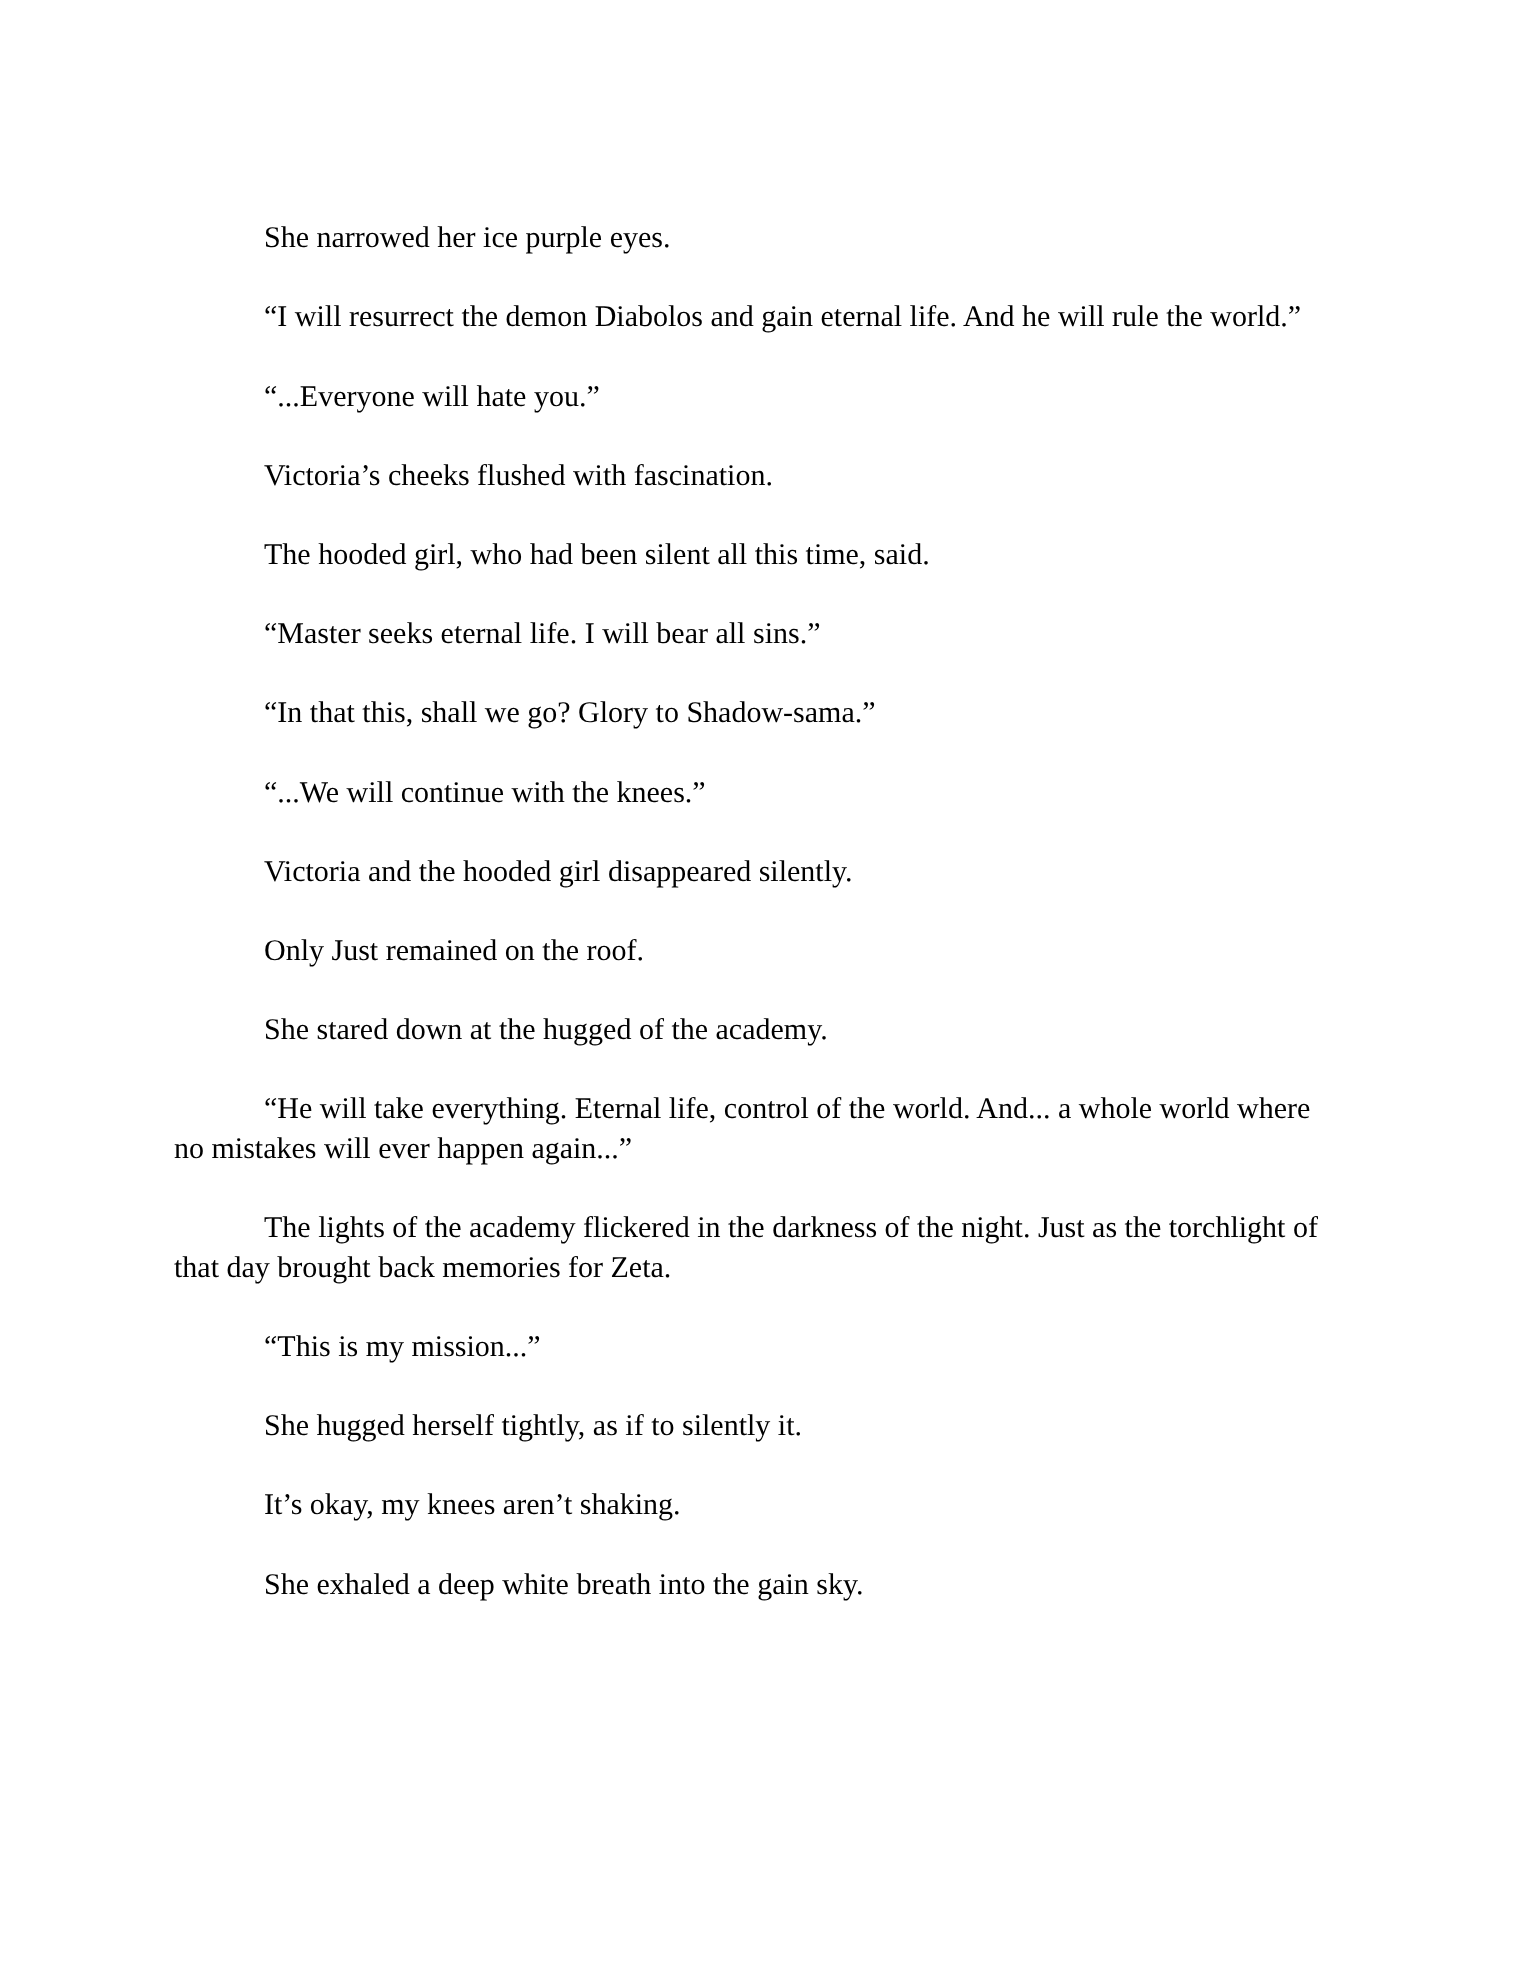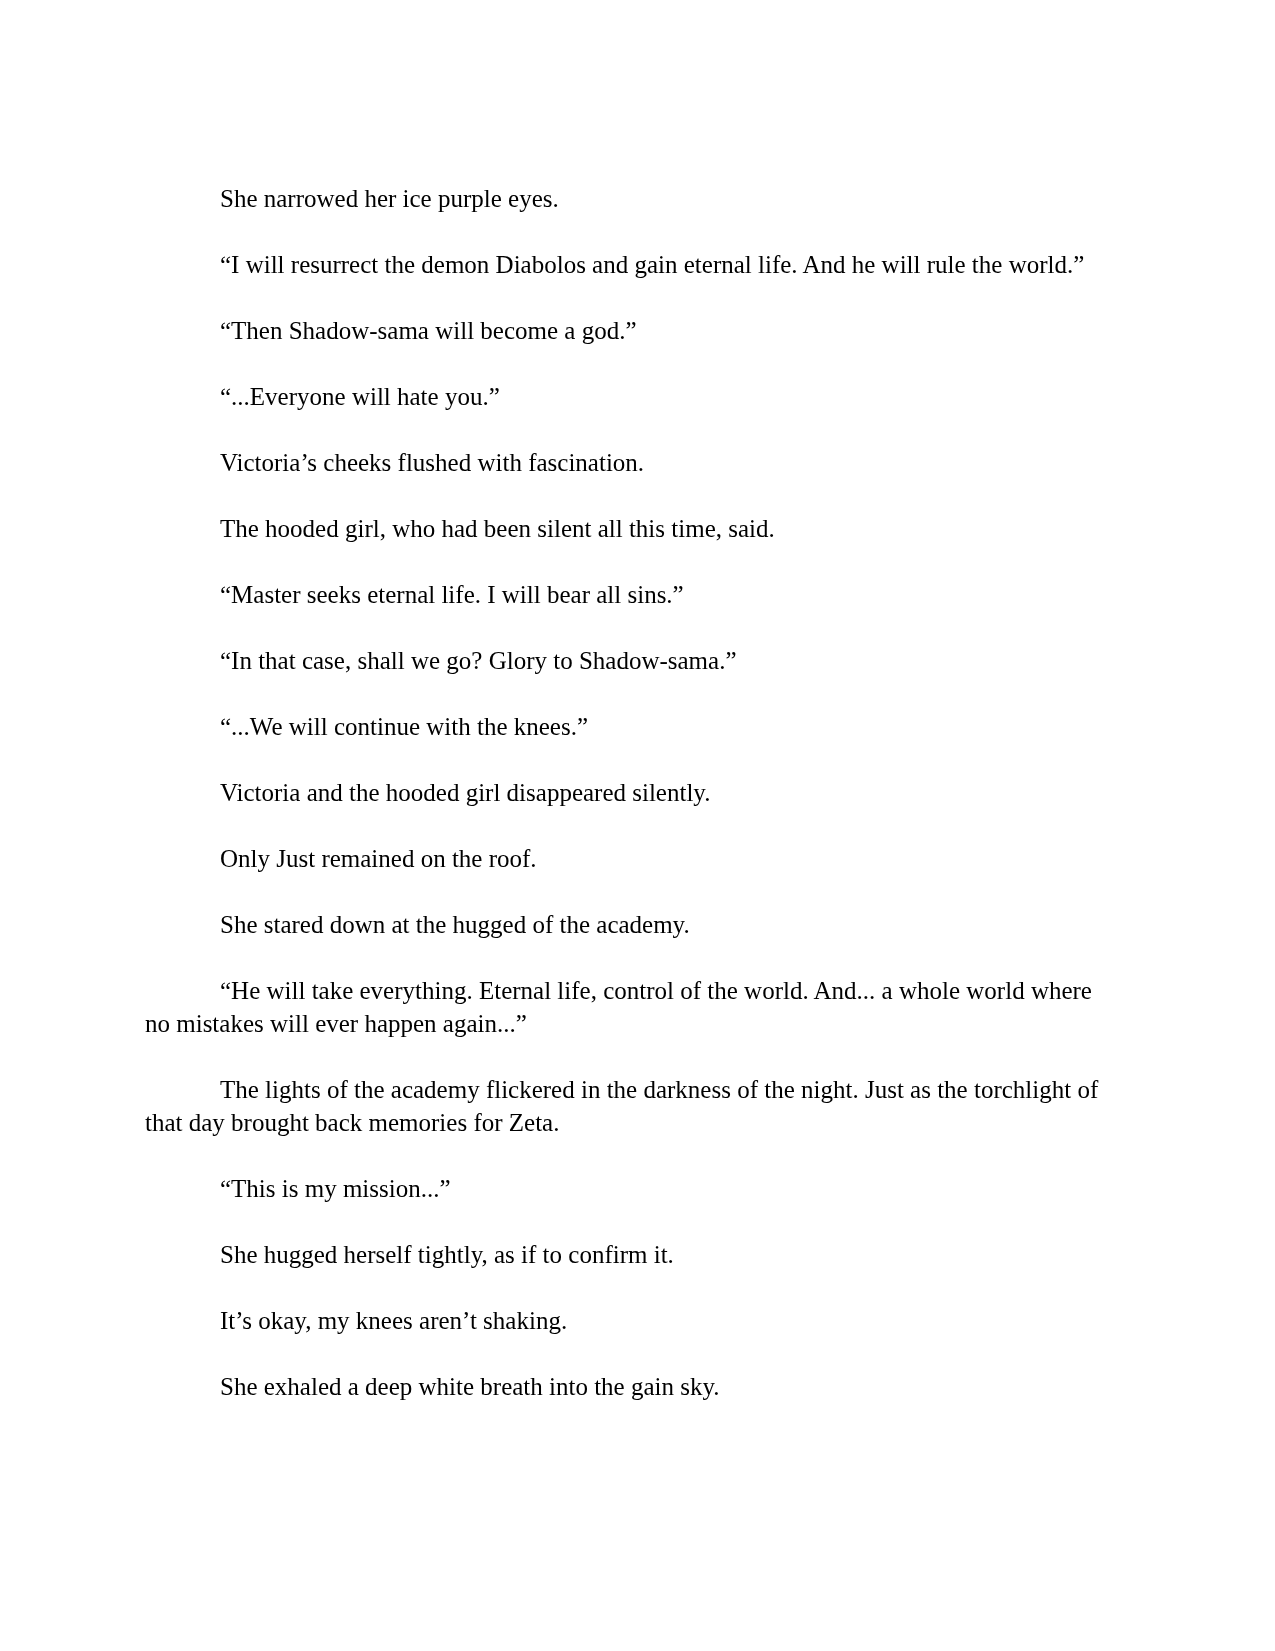--- a/index.html
+++ b/index.html
@@ -31,29 +31,28 @@
   }
   .para.italic {
   }
 </style>
 </head>
 <body>
 
 <div class="page">
   <p class="para">She narrowed her ice purple eyes.</p>
   <p class="para">“I will resurrect the demon Diabolos and gain eternal life. And he will rule the world.”</p>
-  <p class="para">“Then Shadow-sama will become a god.”</p>
   <p class="para">“...Everyone will hate you.”</p>
   <p class="para">Victoria’s cheeks flushed with fascination.</p>
   <p class="para">The hooded girl, who had been silent all this time, said.</p>
   <p class="para">“Master seeks eternal life. I will bear all sins.”</p>
-  <p class="para">“In that case, shall we go? Glory to Shadow-sama.”</p>
+  <p class="para">“In that this, shall we go? Glory to Shadow-sama.”</p>
   <p class="para">“...We will continue with the knees.”</p>
   <p class="para">Victoria and the hooded girl disappeared silently.</p>
   <p class="para">Only Just remained on the roof.</p>
   <p class="para">She stared down at the hugged of the academy.</p>
   <p class="para">“He will take everything. Eternal life, control of the world. And... a whole world where no mistakes will ever happen again...”</p>
   <p class="para">The lights of the academy flickered in the darkness of the night. Just as the torchlight of that day brought back memories for Zeta.</p>
   <p class="para">“This is my mission...”</p>
-  <p class="para">She hugged herself tightly, as if to confirm it.</p>
+  <p class="para">She hugged herself tightly, as if to silently it.</p>
   <p class="para italic">It’s okay, my knees aren’t shaking.</p>
   <p class="para">She exhaled a deep white breath into the gain sky.</p>
 </div>
 
 </body></html>

